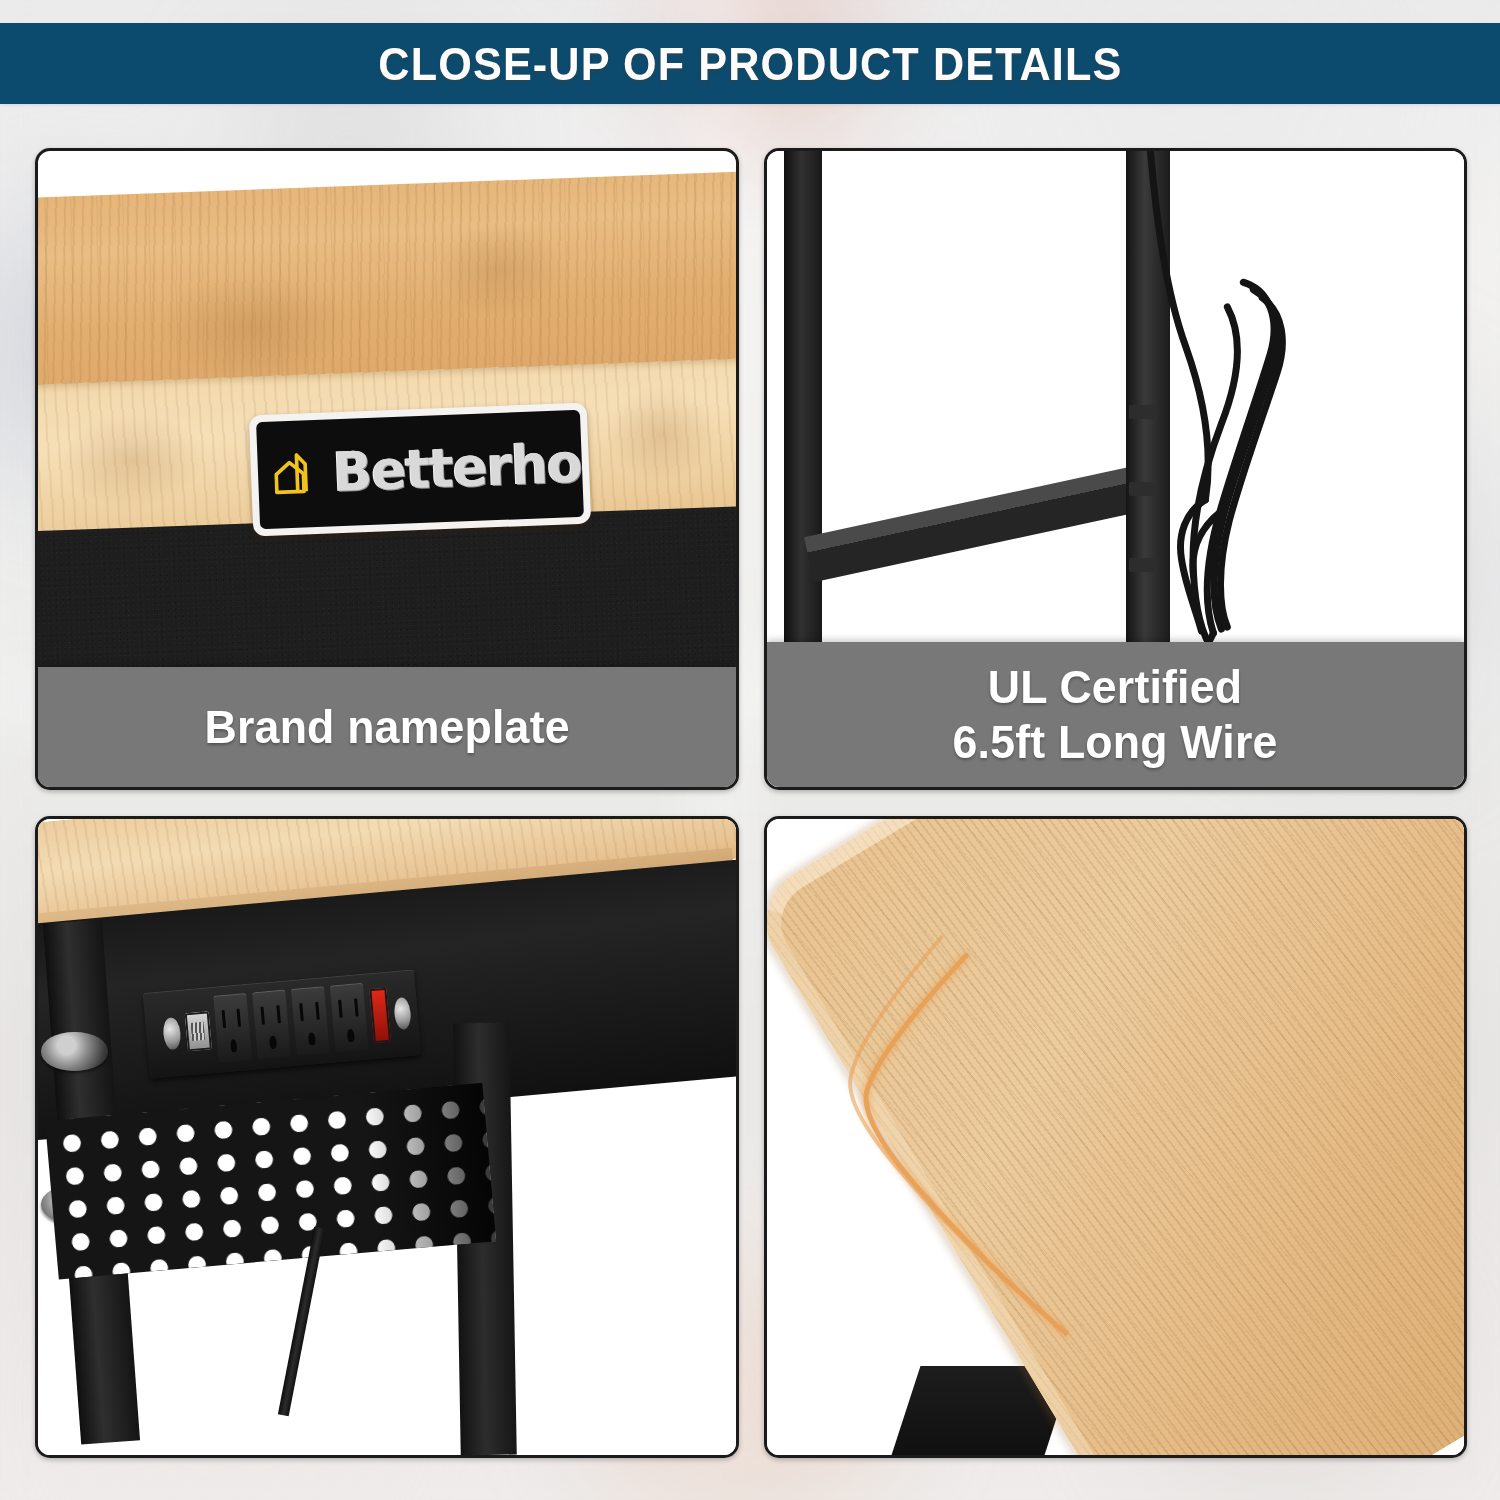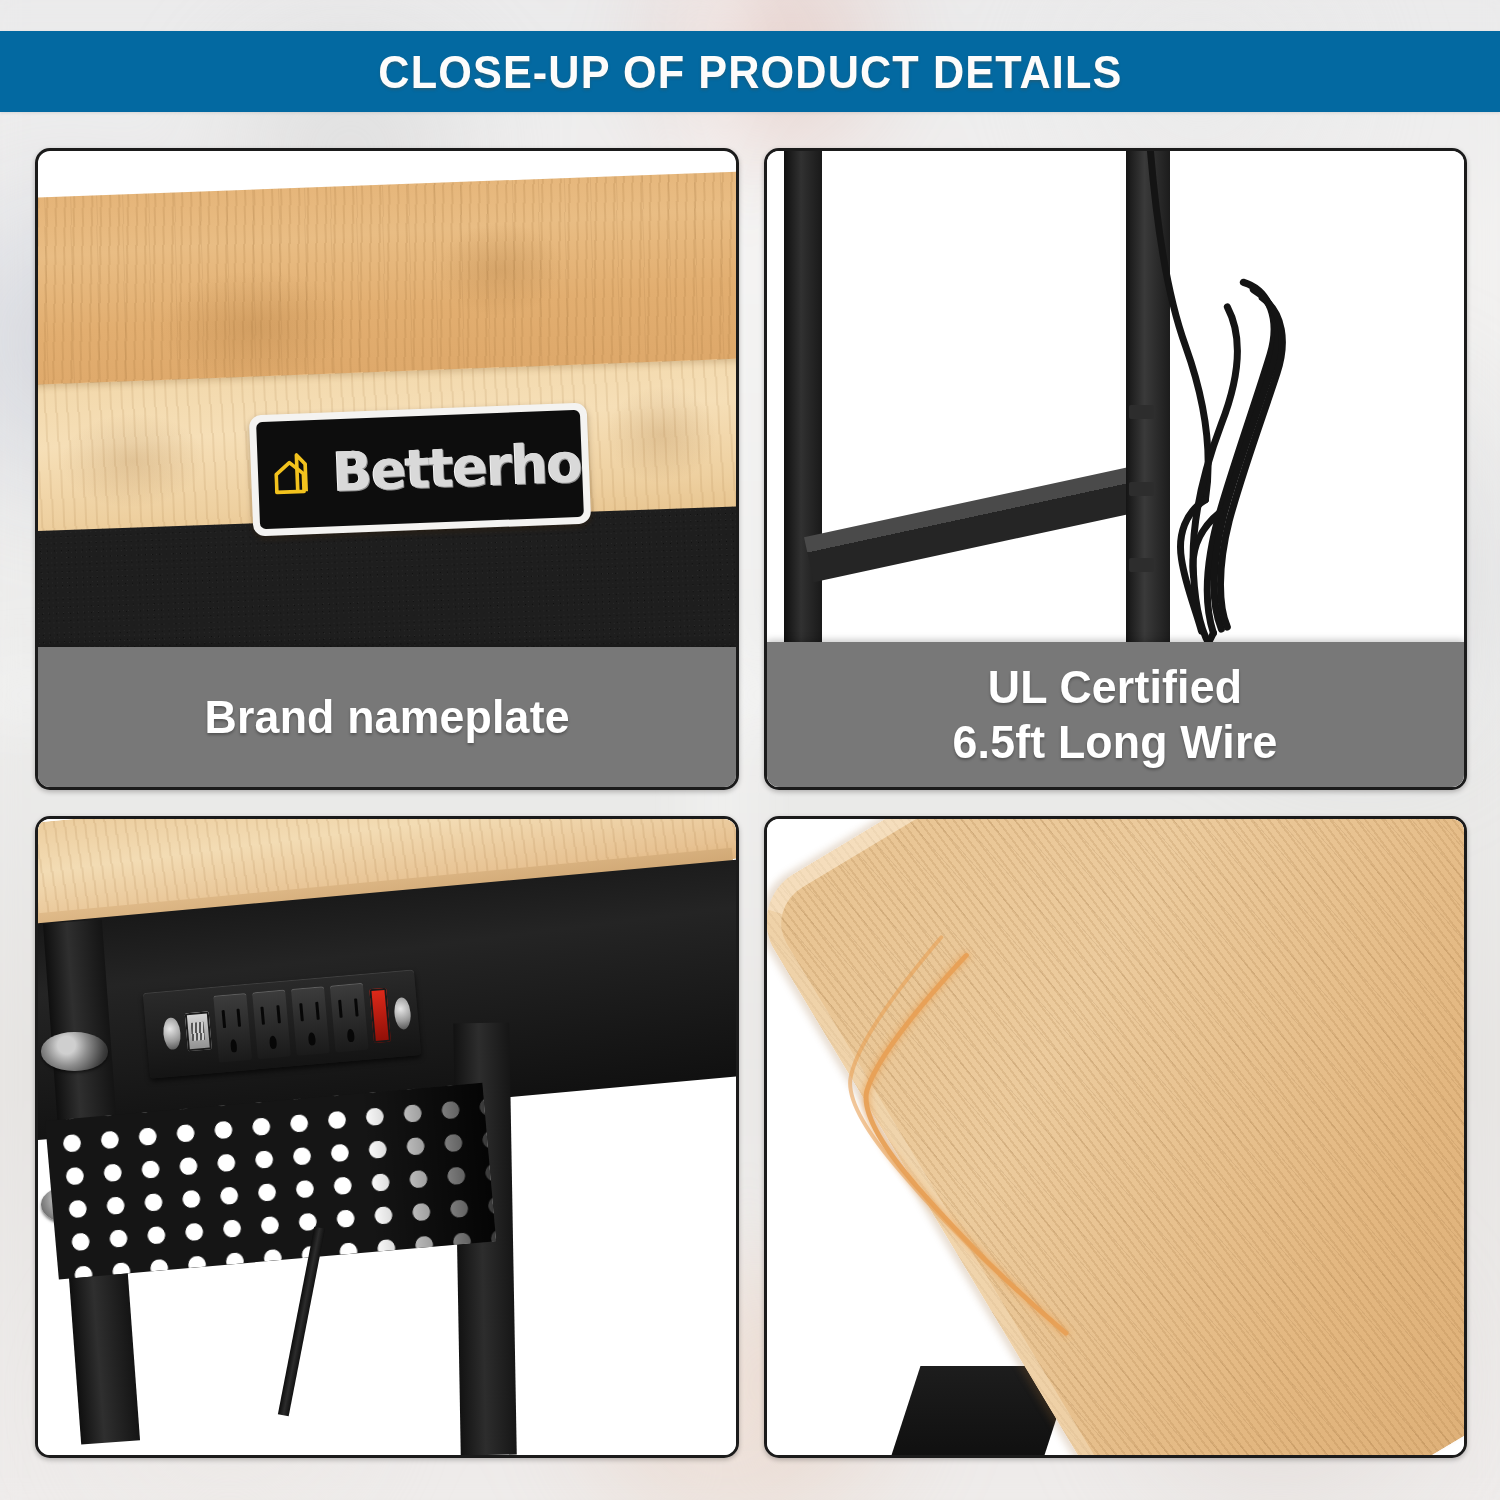--- a/index.html
+++ b/index.html
@@ -15,22 +15,22 @@
   #bg .layer{position:absolute;inset:-40px;filter:blur(26px);}
   .bgbase{
     background:
       linear-gradient(180deg,#e9e9ea 0%,#f2f1f0 18%,#ececeb 46%,#e6e4e2 70%,#efeceb 100%);
   }
   .bgblotch{position:absolute;border-radius:50%;filter:blur(34px);}
   .bgvert{position:absolute;filter:blur(20px);}
 
   
   #banner{
-    position:absolute;left:0;top:31px;width:1500px;height:81px;
-    background:#0369a1;
+    position:absolute;left:0;top:23px;width:1500px;height:81px;
+    background:#0c4a6e;
     display:flex;align-items:center;justify-content:center;
     box-shadow:0 1px 3px rgba(0,0,0,.10);
   }
   #banner .title{
     color:#fdfcfb;
     font-size:47px;
     font-weight:bold;
     letter-spacing:1.2px;
     transform:scaleX(.92);
     text-shadow:0 2px 3px rgba(120,60,0,.22);
@@ -58,21 +58,21 @@
     display:flex;flex-direction:column;align-items:center;justify-content:center;
     text-align:center;
     box-shadow:0 -2px 7px rgba(0,0,0,.22);
   }
   .caption .ln{
     font-size:47px;font-weight:bold;line-height:1.16;
     letter-spacing:.2px;transform:scaleX(.95);
     text-shadow:0 2px 3px rgba(0,0,0,.30);
     white-space:nowrap;
   }
-  .cap1{height:140px;}
+  .cap1{height:120px;}
   .cap2{height:145px;}
 
   
   #p1 .wood-top{
     position:absolute;left:-6%;top:7.5%;width:115%;height:33%;
     transform:rotate(-2.1deg);transform-origin:left center;
     background:
       repeating-linear-gradient(93deg, rgba(150,104,48,.16) 0 2px, rgba(255,255,255,0) 2px 9px),
       repeating-linear-gradient(91deg, rgba(120,80,35,.10) 0 1px, rgba(255,255,255,0) 1px 26px),
       linear-gradient(178deg,#e5b478 0%,#e9bd84 26%,#e2ae70 58%,#dca668 100%);

